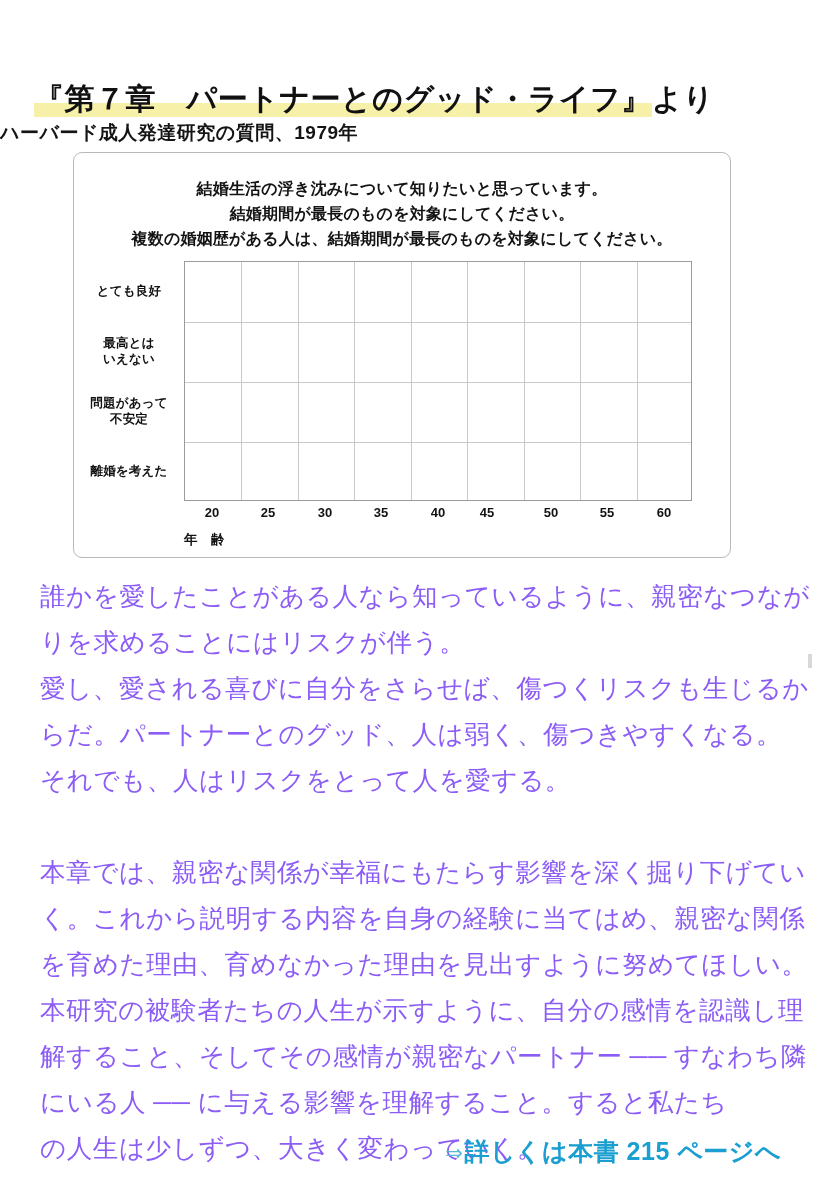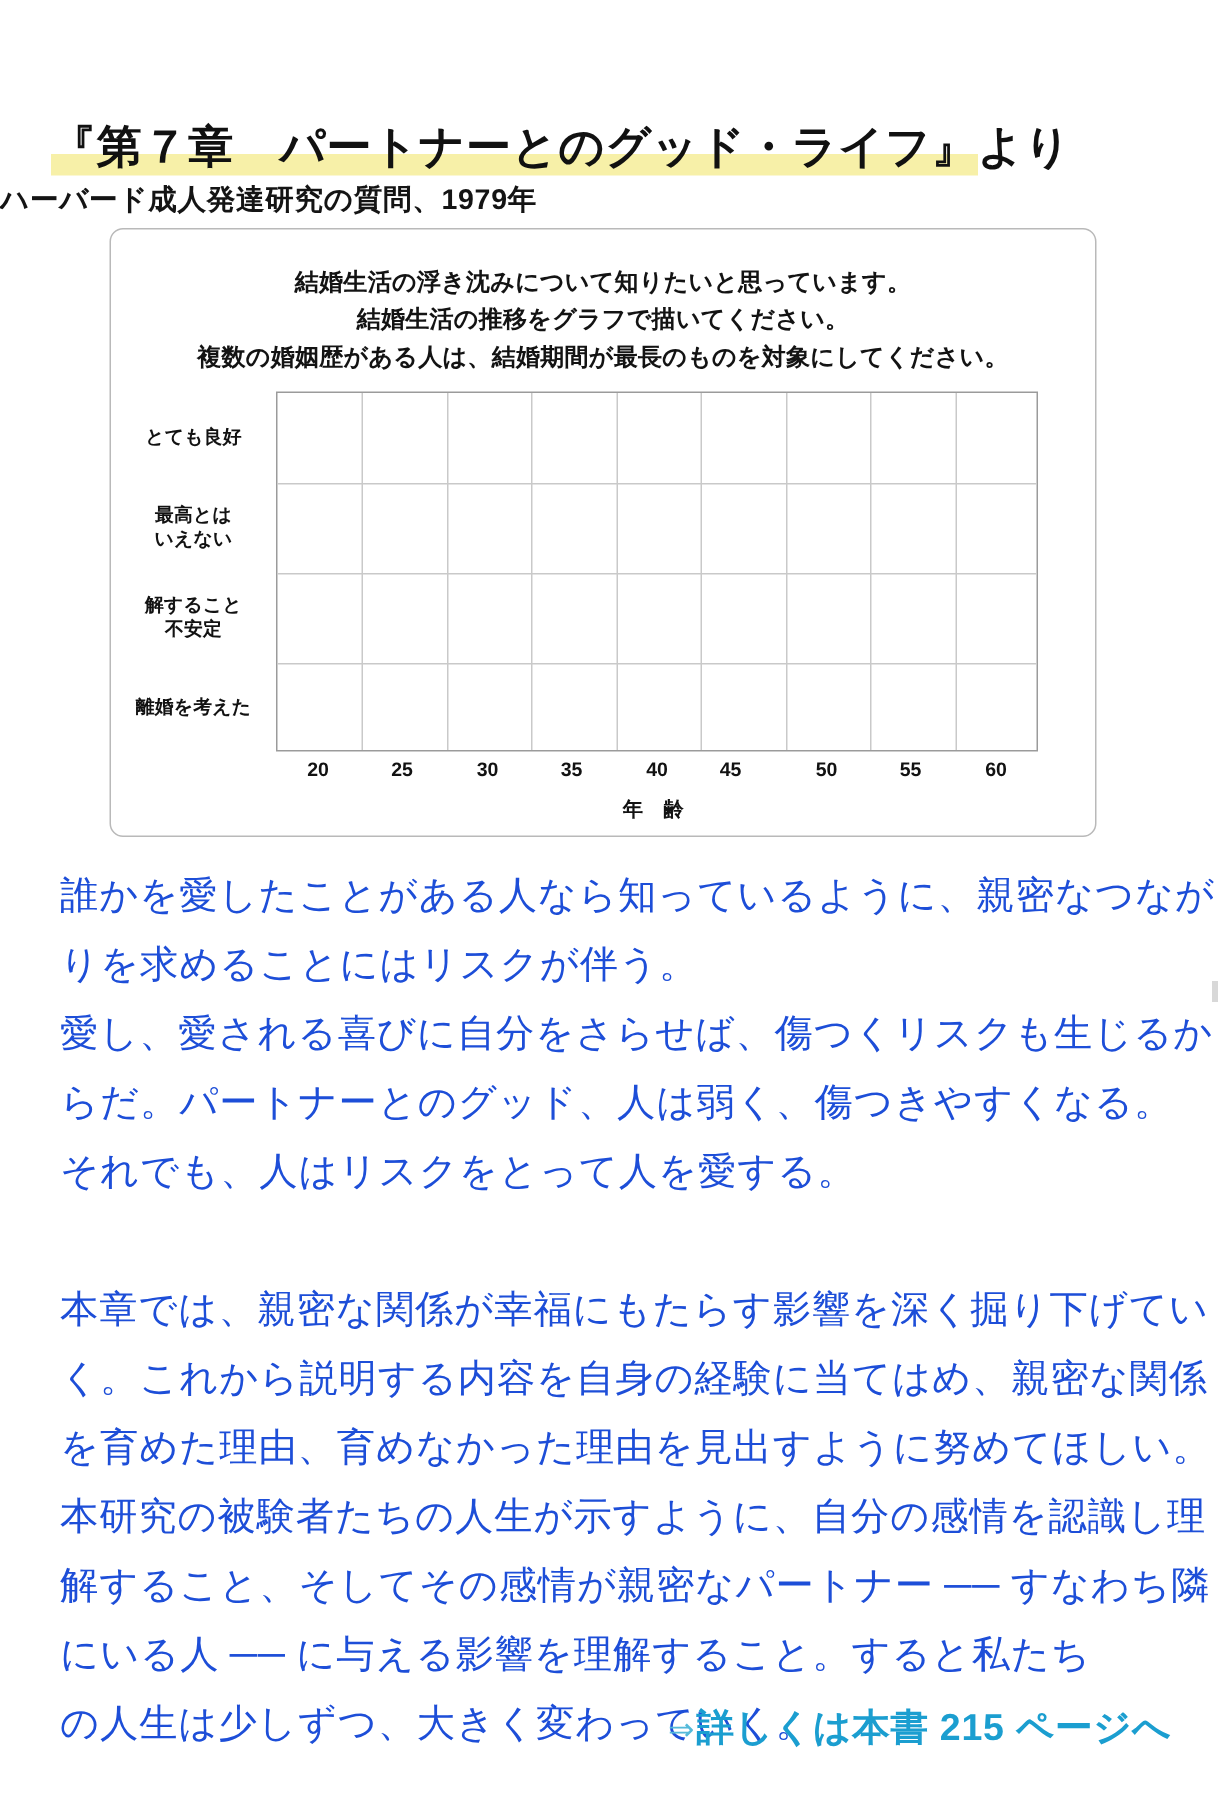--- a/index.html
+++ b/index.html
@@ -138,38 +138,37 @@
     font-family: "Liberation Sans", "DejaVu Sans", sans-serif;
     font-weight: bold;
     font-size: 13px;
     color: #121212;
   }
   .x-axis-title {
     position: absolute;
     left: 110px;
     top: 270px;
     width: 508px;
-    text-align: center;
-    font-family: Liberation Sans, sans-serif;
+    font-family: Liberation Serif, serif;
     font-weight: bold;
     font-size: 13.5px;
     letter-spacing: 5px;
     color: #121212;
   }
 
   
   .body-copy {
     position: absolute;
     left: 40px;
     top: 574px;
     width: 740px;
     font-family: "Liberation Serif", "DejaVu Serif", serif;
     font-size: 25.5px;
     line-height: 46px;
-    color: #1d4ed8;
+    color: #8b5cf6;
     letter-spacing: 0.6px;
   }
   .body-copy p { margin: 0; }
   .body-copy .para-gap { height: 46px; }
   .body-copy .ln { display: block; white-space: nowrap; }
 
   
   .footer-link {
     position: absolute;
     right: 36px;
@@ -202,36 +201,36 @@
 <body>
 
 <h1 class="page-heading"><span class="hl">『第７章　パートナーとのグッド・ライフ』</span><span>より</span></h1>
 
 <div class="figure-caption">ハーバード成人発達研究の質問、1979年</div>
 
 <div class="survey-card">
 
   <div class="survey-prompt">
     <div>結婚生活の浮き沈みについて知りたいと思っています。</div>
-    <div>結婚生活の推移をグラフで描いてください。</div>
+    <div>結婚期間が最長のものを対象にしてください。</div>
     <div>複数の婚姻歴がある人は、結婚期間が最長のものを対象にしてください。</div>
   </div>
 
   <div class="chart-wrap">
 
     <div class="y-labels">
       <div class="y-label" style="top:30px;">
         <span>とても良好</span>
       </div>
       <div class="y-label" style="top:90px;">
         <span>最高とは</span><br>
         <span>いえない</span>
       </div>
       <div class="y-label" style="top:150px;">
-        <span>解すること</span><br>
+        <span>問題があって</span><br>
         <span>不安定</span>
       </div>
       <div class="y-label" style="top:210px;">
         <span>離婚を考えた</span>
       </div>
     </div>
 
     <div class="plot-grid">
       <div class="grid-h" style="top:60px;"></div>
       <div class="grid-h" style="top:120px;"></div>

